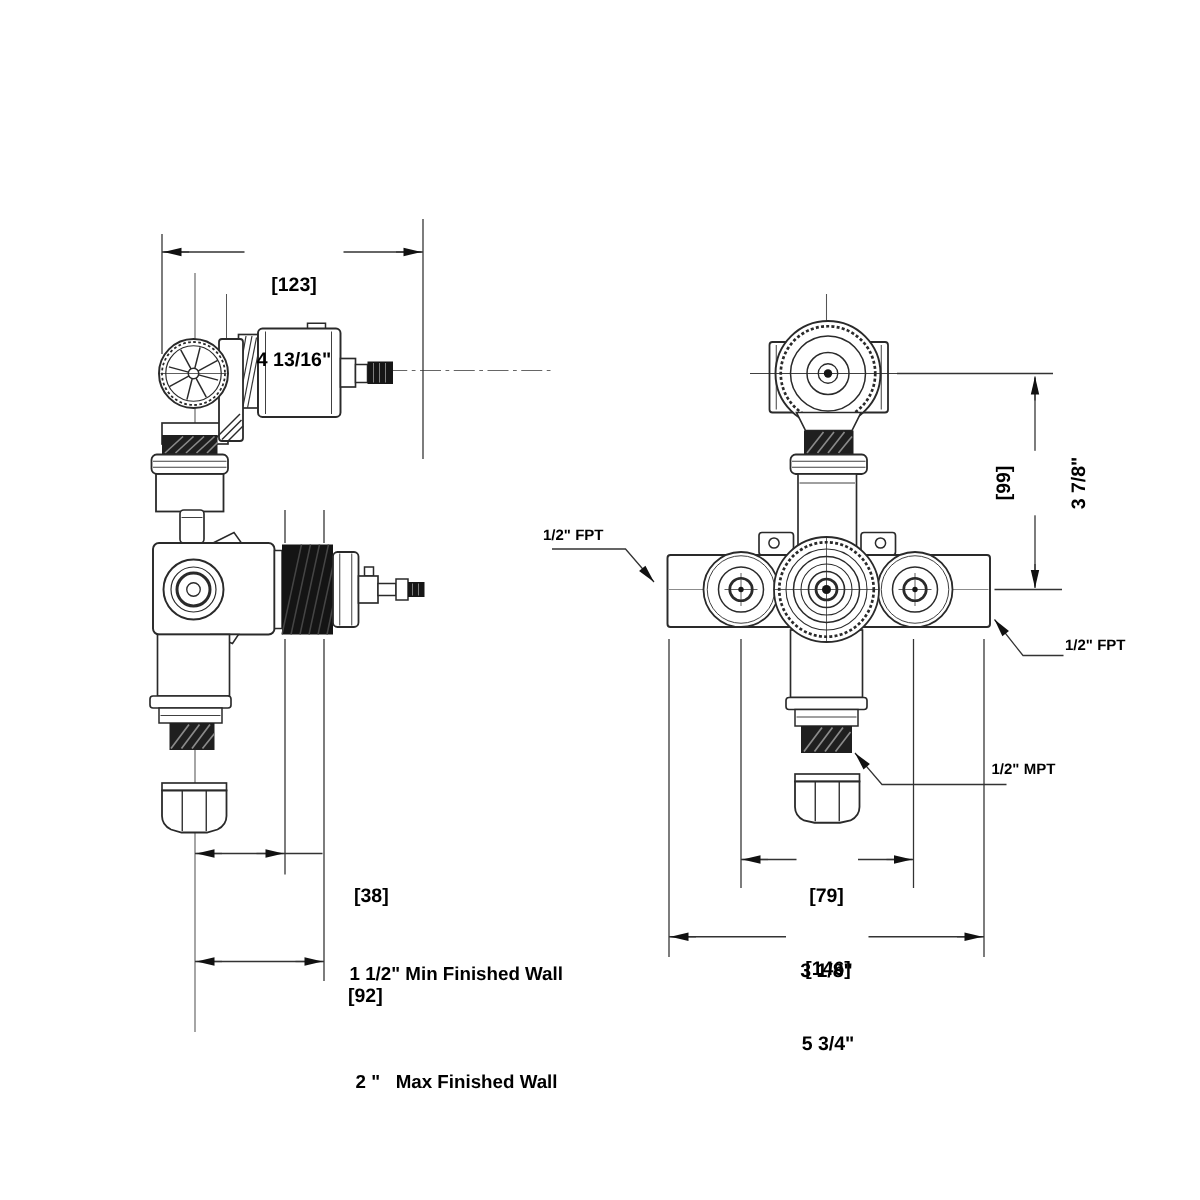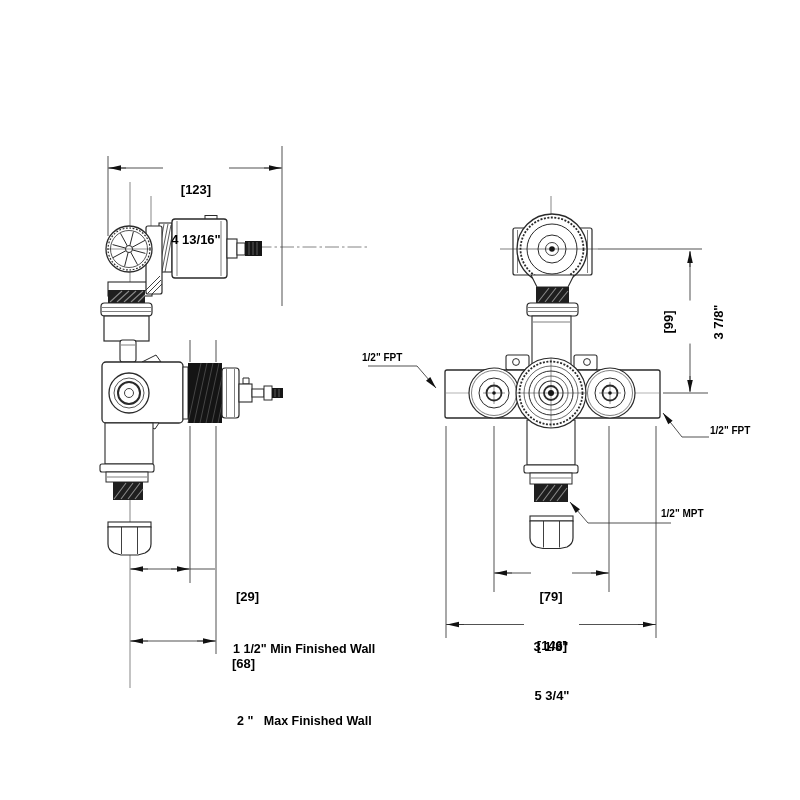--- a/index.html
+++ b/index.html
@@ -306,26 +306,26 @@
     </g>
   </g>
 </svg>
 
 <div class="lbl dim ctr" id="dim123" style="left:130px;top:149px;width:132px;">
   <div>[123]</div>
   <div>4 13/16"</div>
 </div>
 
 <div class="lbl" id="dim38" style="left:233px;top:553px;">
-  <div class="dim" style="padding-left:3px;">[29]</div>
+  <div class="dim" style="padding-left:3px;">[38]</div>
   <div class="sub">1 1/2" Min Finished Wall</div>
 </div>
 
 <div class="lbl" id="dim51" style="left:232px;top:620px;">
-  <div class="dim">[68]</div>
+  <div class="dim">[92]</div>
   <div class="sub" style="padding-left:5px;margin-top:5px;">2 "   Max Finished Wall</div>
 </div>
 
 <div class="lbl dim ctr" id="dim79" style="left:511px;top:556px;width:80px;text-align:center;">
   <div>[79]</div>
   <div>3 1/8"</div>
 </div>
 
 <div class="lbl dim ctr" id="dim146" style="left:512px;top:605px;width:80px;">
   <div>[146]</div>

